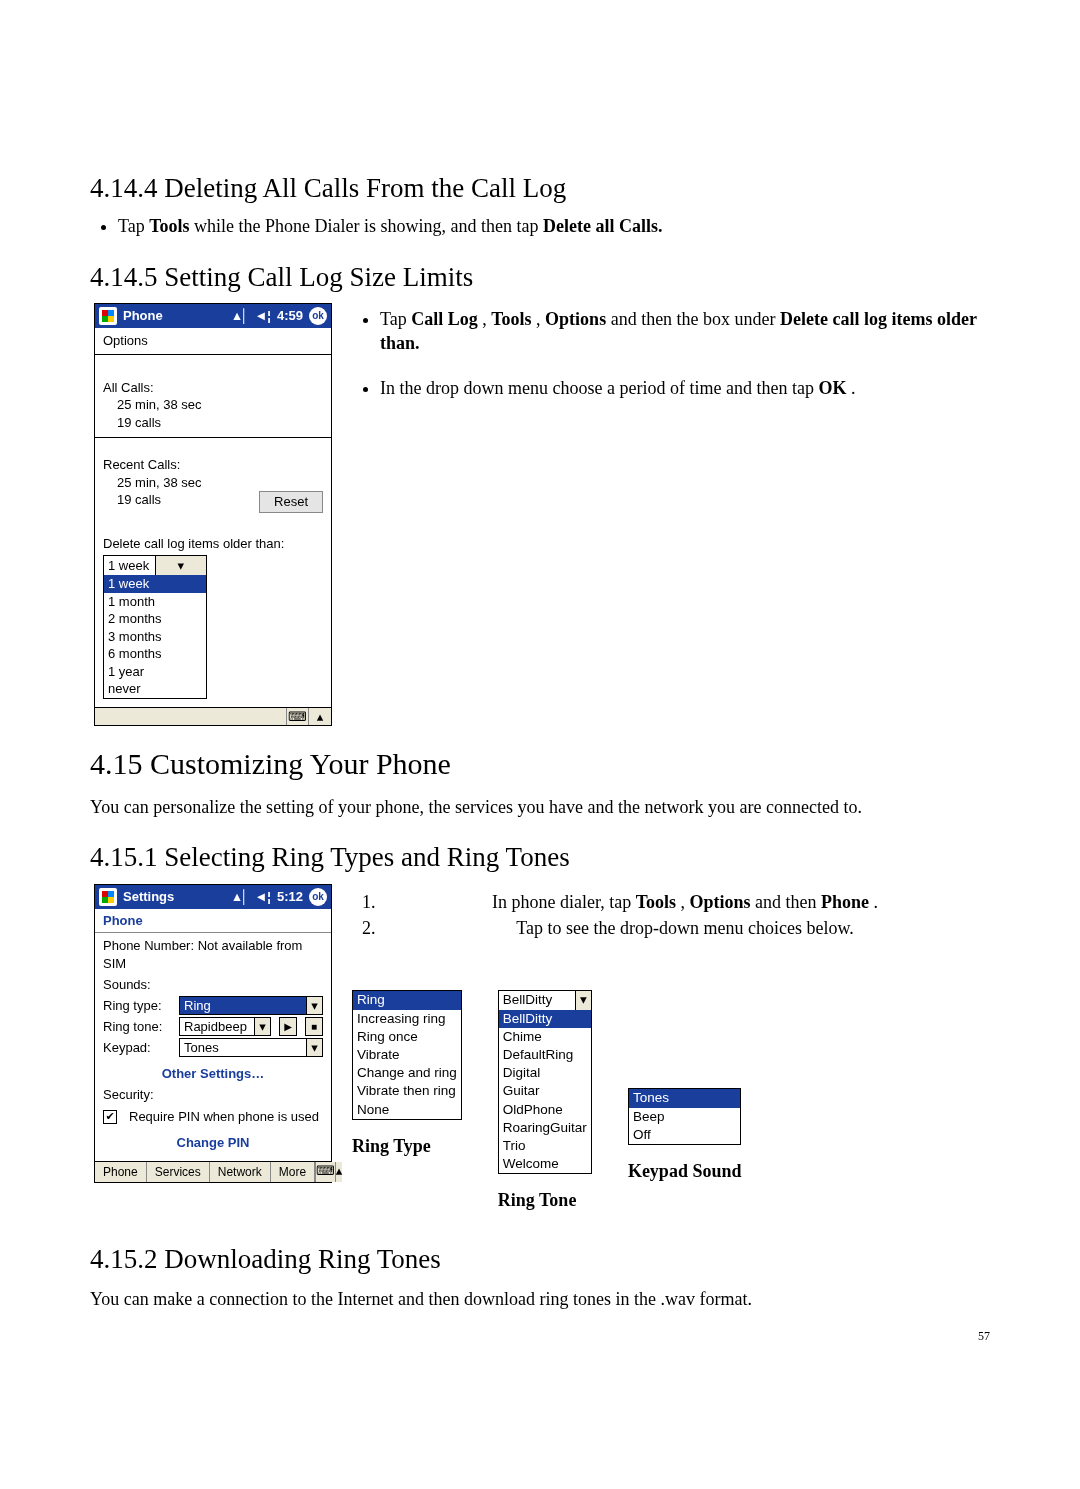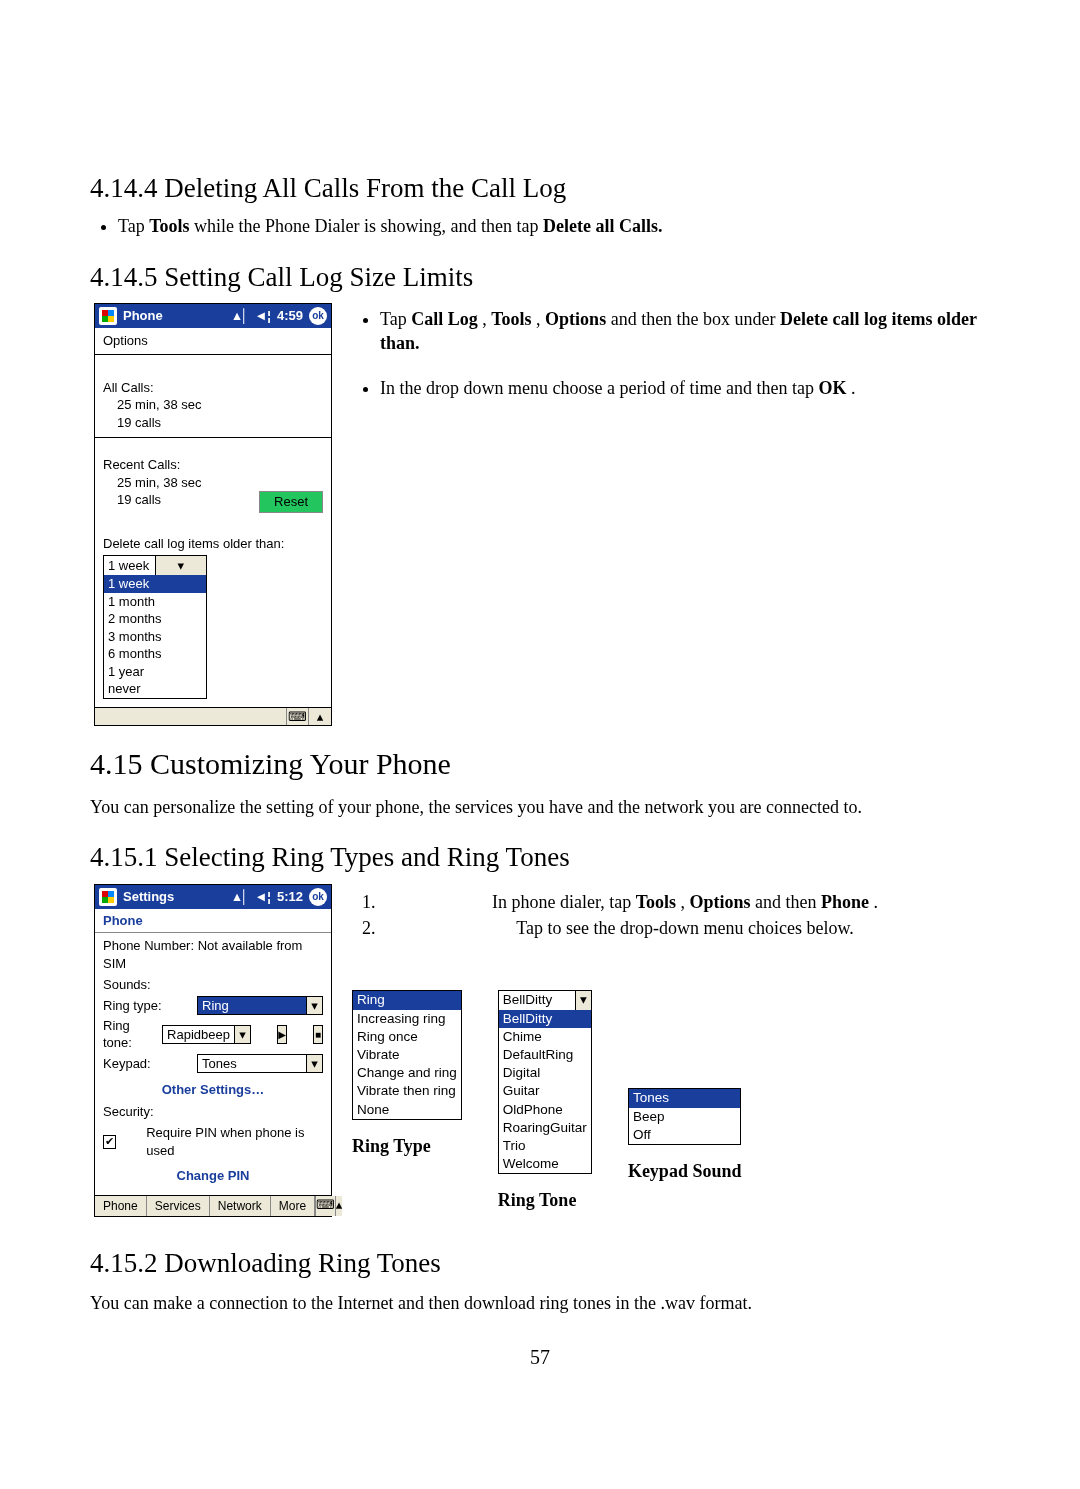--- a/index.html
+++ b/index.html
@@ -17,21 +17,21 @@
     line-height: 1.35;
   }
   .h2 { font-size: 27px; margin: 20px 0 8px 0; }
   .h1 { font-size: 30px; margin: 18px 0 8px 0; }
   .body-text { font-size: 18px; margin: 10px 0 6px 0; }
   .bullet-list { margin: 6px 0 20px 0; padding-left: 28px; list-style: disc; }
   .bullet-list li { margin: 2px 0; }
   .bold { font-weight: bold; }
   .ol { margin: 6px 0 8px 0; padding-left: 28px; }
   .ol li { margin: 2px 0; text-align: center; }
-  .page-num { text-align: center; font-size: 20px; margin-top: 28px; }
+  .page-num { text-align: right; font-size: 12px; margin-top: 16px; }
 
   
   .row { display: flex; gap: 20px; align-items: flex-start; }
 
   
   .dev {
     width: 238px;
     font-family: Tahoma, Verdana, sans-serif;
     font-size: 13px;
     color: #000;
@@ -59,21 +59,21 @@
   .status-icons .ok {
     width:18px; height:18px; border-radius:50%; background:#fff; color:#1a3e9c;
     font-size:10px; font-weight:bold; display:flex; align-items:center; justify-content:center;
   }
   .dev .sub { padding: 4px 8px; }
   .dev .content { padding: 6px 8px 4px 8px; }
   .lbl { margin-top:18px; }
   .indent { padding-left: 14px; }
   .hr { border-top:1px solid #000; margin: 6px -8px; }
   .reset-btn {
-    float:right; padding:1px 14px; font: inherit; background:#22c55e; border:1px solid #888;
+    float:right; padding:1px 14px; font: inherit; background:#e5e5e5; border:1px solid #888;
   }
   .del-lbl { margin-top: 26px; }
   .dd {
     width: 104px; border:1px solid #000; background:#fff; margin-top:2px;
     font: inherit;
   }
   .dd .dd-val { display:flex; }
   .dd .dd-val span { flex:1; padding:1px 4px; }
   .dd .dd-caret { width:16px; background:#ece9d8; border-left:1px solid #000; text-align:center; }
   .dd .dd-list div { padding:0 4px; }
@@ -101,21 +101,21 @@
     font-family: Tahoma, Verdana, sans-serif;
     font-size: 13px;
     color: #000;
     border: 1px solid #000;
     margin-left: 4px;
     background: #fff;
   }
   .dev2 .tab-hdr { padding: 3px 8px; color:#1a3e9c; font-weight:bold; border-bottom:1px solid #888; }
   .dev2 .body { padding: 4px 8px 2px 8px; }
   .dev2 .section { font-weight:normal; margin-top:4px; }
-  .field-row { display:flex; align-items:center; gap:24px; margin:2px 0; }
+  .field-row { display:flex; align-items:center; gap:6px; margin:2px 0; }
   .field-row .flabel { width:70px; }
   .mini-sel {
     flex:1; display:flex; border:1px solid #000; background:#fff; height:19px; font:inherit;
   }
   .mini-sel.selected span:first-child { background:#1a3e9c; color:#fff; }
   .mini-sel span:first-child { flex:1; padding:0 4px; }
   .mini-sel .car { width:16px; border-left:1px solid #000; background:#ece9d8; text-align:center; }
   .media-btn {
     width:18px; height:19px; border:1px solid #000; background:#ece9d8; display:flex;
     align-items:center; justify-content:center; font-size:10px; margin-left:2px;

